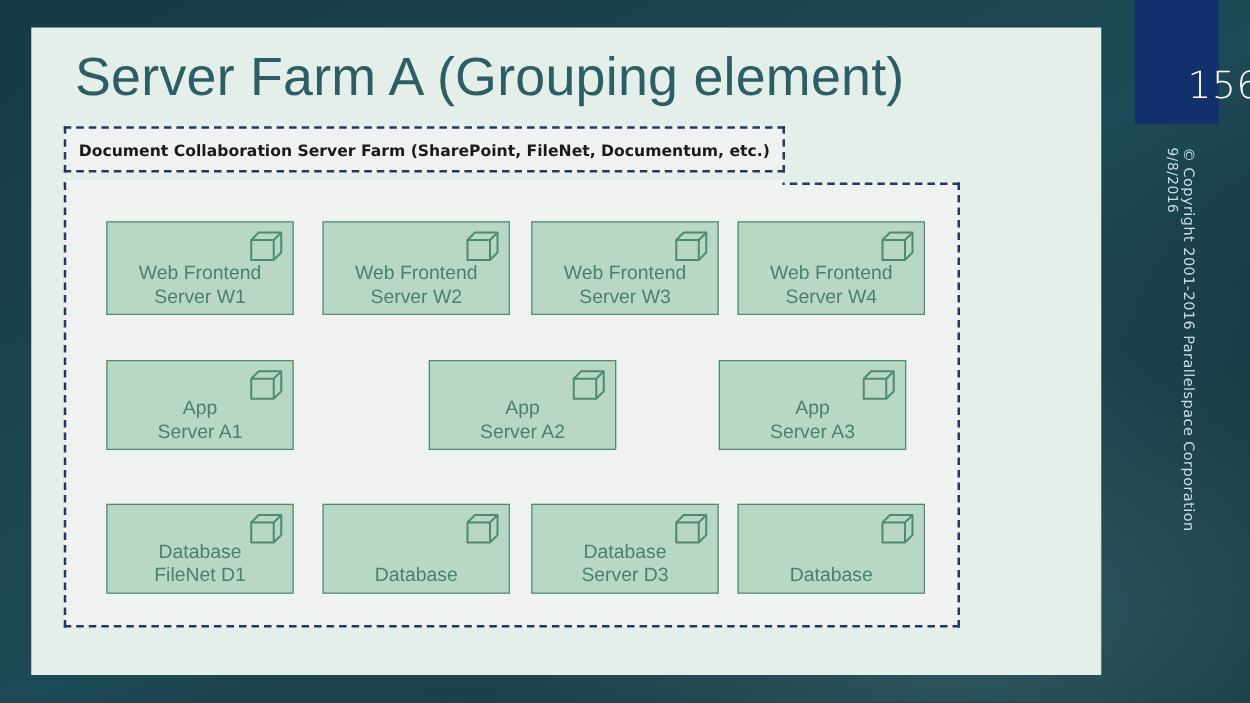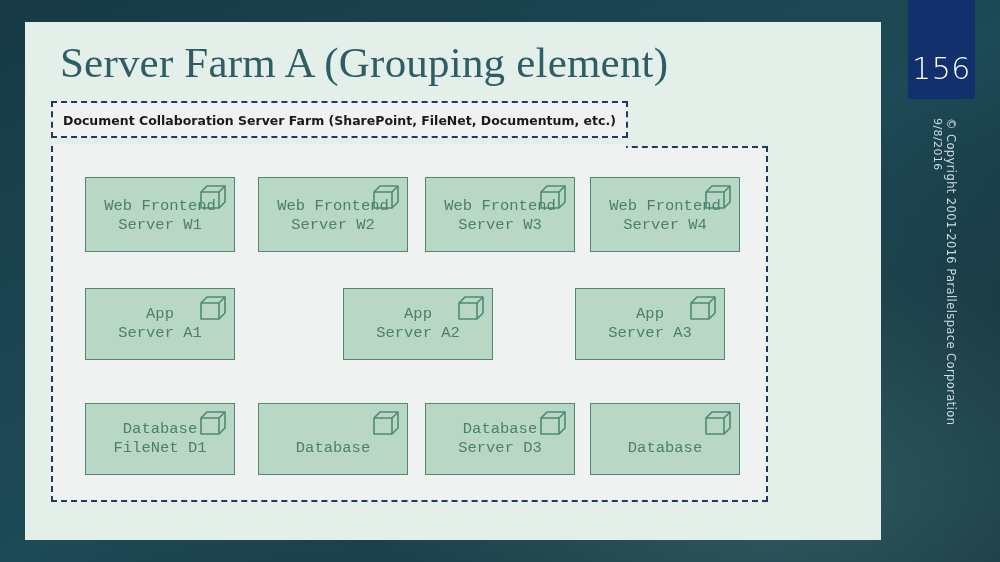--- a/index.html
+++ b/index.html
@@ -32,43 +32,43 @@
   #slide-title {
     position: absolute;
     left: 60px;
     top: 38px;
     width: 790px;
     font-size: 43px;
     font-weight: 300;
     letter-spacing: 0.2px;
     color: #2d5e66;
     white-space: nowrap;
-    font-family: Liberation Serif, serif;
+    font-family: Liberation Sans, sans-serif;
   }
 
   
   #slide-number-badge {
     position: absolute;
     left: 908px;
     top: 0px;
     width: 67px;
     height: 99px;
     background: #12306b;
   }
   #slide-number-text {
     position: absolute;
     left: 0;
     right: 0;
     bottom: 13px;
-    text-align: center;
     color: #ffffff;
     font-size: 30px;
     font-weight: 300;
     font-family: "DejaVu Sans", sans-serif;
     letter-spacing: 0.5px;
+    padding-left: 42px;
   }
 
   
   .rail-text {
     position: absolute;
     transform-origin: left top;
     transform: rotate(90deg);
     color: #cfdde0;
     font-size: 11.5px;
     font-family: "DejaVu Sans", sans-serif;
@@ -136,26 +136,26 @@
     position: absolute;
     box-sizing: border-box;
     background: #b9d7c5;
     border: 1.5px solid #4e8a72;
     z-index: 5;
   }
   .node-label {
     position: absolute;
     left: 0;
     right: 0;
-    bottom: 16px;
+    bottom: 4px;
     text-align: center;
     color: #4d7f70;
     font-size: 15.5px;
     line-height: 19px;
-    font-family: Liberation Mono, monospace;
+    font-family: Liberation Sans, sans-serif;
     font-weight: 300;
     padding: 0 4px;
   }
   .node-icon {
     position: absolute;
     right: 7px;
     top: 6px;
     width: 28px;
     height: 26px;
   }

